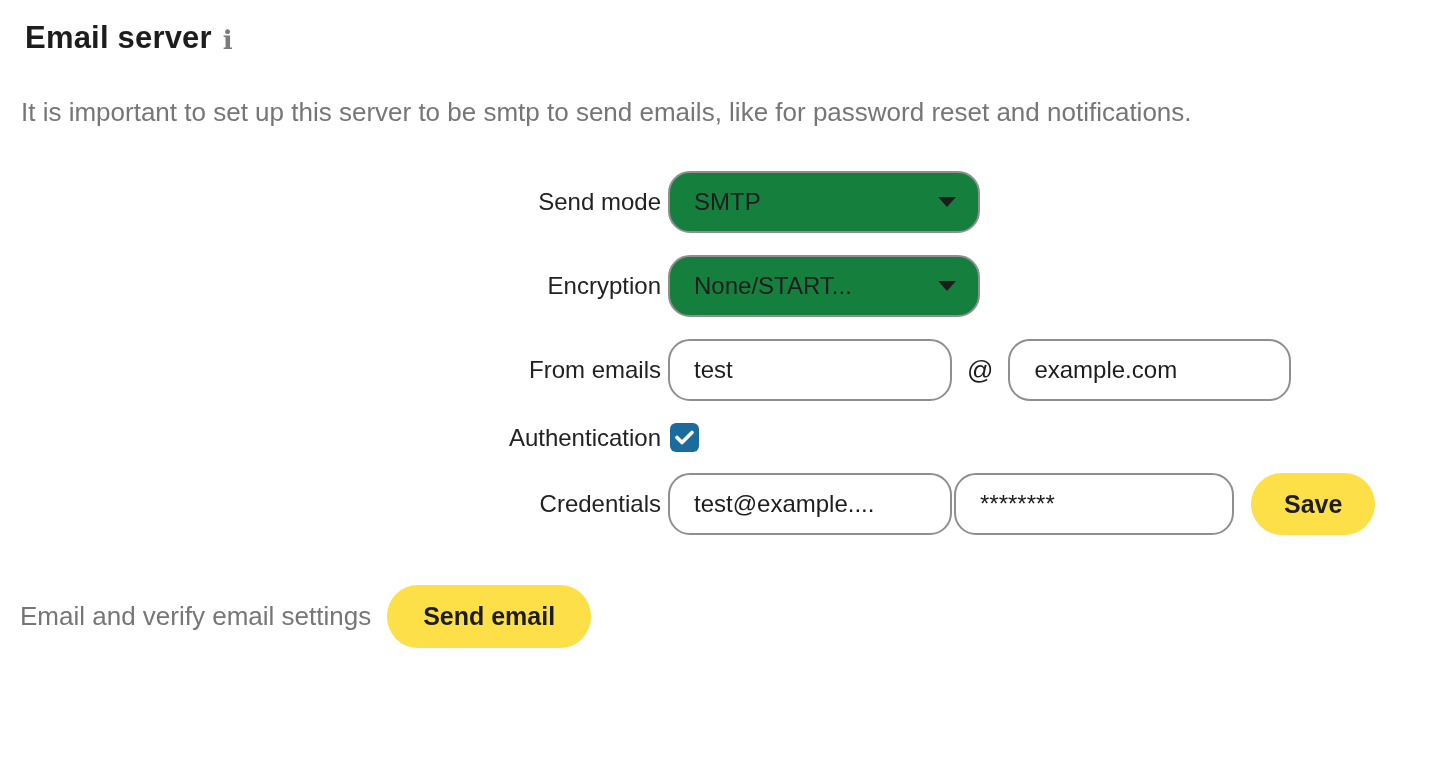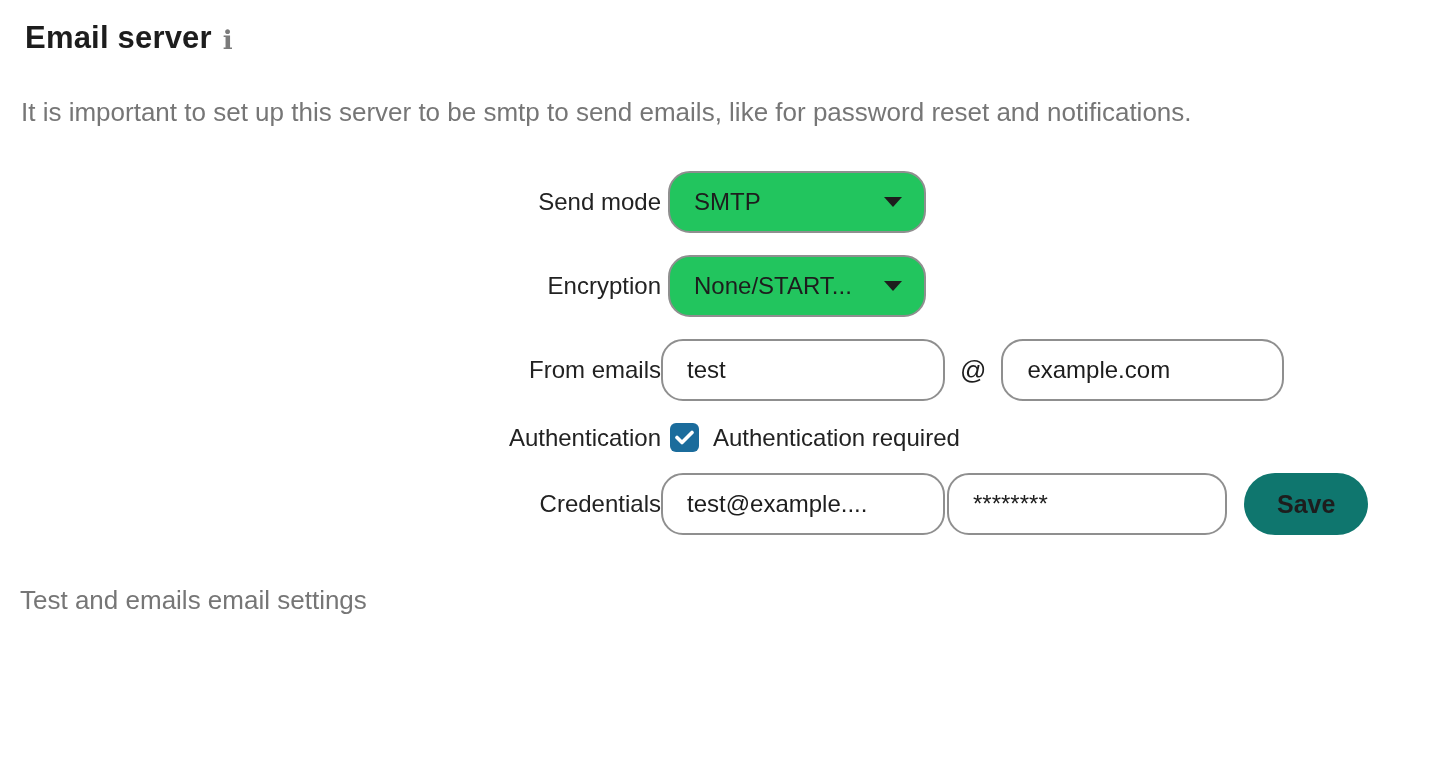--- a/index.html
+++ b/index.html
@@ -52,25 +52,25 @@
   .row-label {
     flex: none;
     width: 625px;
     text-align: right;
     font-size: 24px;
     color: #222222;
   }
 
   .select-box {
     margin-left: 7px;
-    width: 258px;
+    width: 312px;
     height: 62px;
     border: 2px solid #8f8f8f;
     border-radius: 22px;
-    background: #22c55e;
+    background: #15803d;
     display: flex;
     align-items: center;
     justify-content: space-between;
     padding: 0 22px 0 24px;
     cursor: pointer;
   }
   .select-value { font-size: 24px; color: #1d1d1d; white-space: nowrap; }
   .caret-down {
     width: 0; height: 0;
     border-left: 9px solid transparent;
@@ -82,21 +82,21 @@
     height: 62px;
     border: 2px solid #8f8f8f;
     border-radius: 22px;
     background: #ffffff;
     font-family: "Liberation Sans", sans-serif;
     font-size: 24px;
     color: #1d1d1d;
     padding: 0 20px 0 24px;
     outline: none;
   }
-  .text-input.w-main   { width: 284px; }
+  .text-input.w-main   { width: 284px; margin-left: 7px; }
   .text-input.w-domain { width: 283px; }
   .text-input.w-port   { width: 112px; padding: 0 10px 0 18px; }
   .text-input.w-pass   { width: 280px; }
 
   .separator {
     font-size: 26px;
     color: #1d1d1d;
     margin: 0 15px;
   }
 
@@ -116,21 +116,21 @@
   .checkbox-label {
     margin-left: 14px;
     font-size: 24px;
     color: #222222;
   }
 
   .pill-button {
     height: 62px;
     border: none;
     border-radius: 31px;
-    background: #0f766e;
+    background: #fde047;
     font-family: "Liberation Sans", sans-serif;
     font-size: 25px;
     font-weight: bold;
     color: #1d1d1d;
     padding: 0 33px;
     cursor: pointer;
   }
   .save-button { margin-left: 17px; }
 
   .test-row {
@@ -179,30 +179,30 @@
     </div>
 
 
     <div class="form-row row-auth">
       <span class="row-label">Authentication</span>
       <span class="checkbox" role="checkbox" aria-checked="true">
         <svg width="19" height="15" viewBox="0 0 19 15" fill="none">
           <path d="M2 7.5 L7 12.5 L17 2.5" stroke="#ffffff" stroke-width="3.6" stroke-linecap="round" stroke-linejoin="round"></path>
         </svg>
       </span>
-      <span class="checkbox-label">Authentication required</span>
     </div>
 
     <div class="form-row">
       <span class="row-label">Credentials</span>
       <input type="text" class="text-input w-main" value="test@example...." style="">
       <span class="separator" style="margin:0 1px;"></span>
       <input type="text" class="text-input w-pass" value="********" style="">
       <button class="pill-button save-button">Save</button>
     </div>
 
   </div>
 
   <div class="test-row">
-    <span class="test-label">Test and emails email settings</span>
+    <span class="test-label">Email and verify email settings</span>
+    <button class="pill-button send-email-button">Send email</button>
   </div>
 
 </div>
 
 </body></html>

